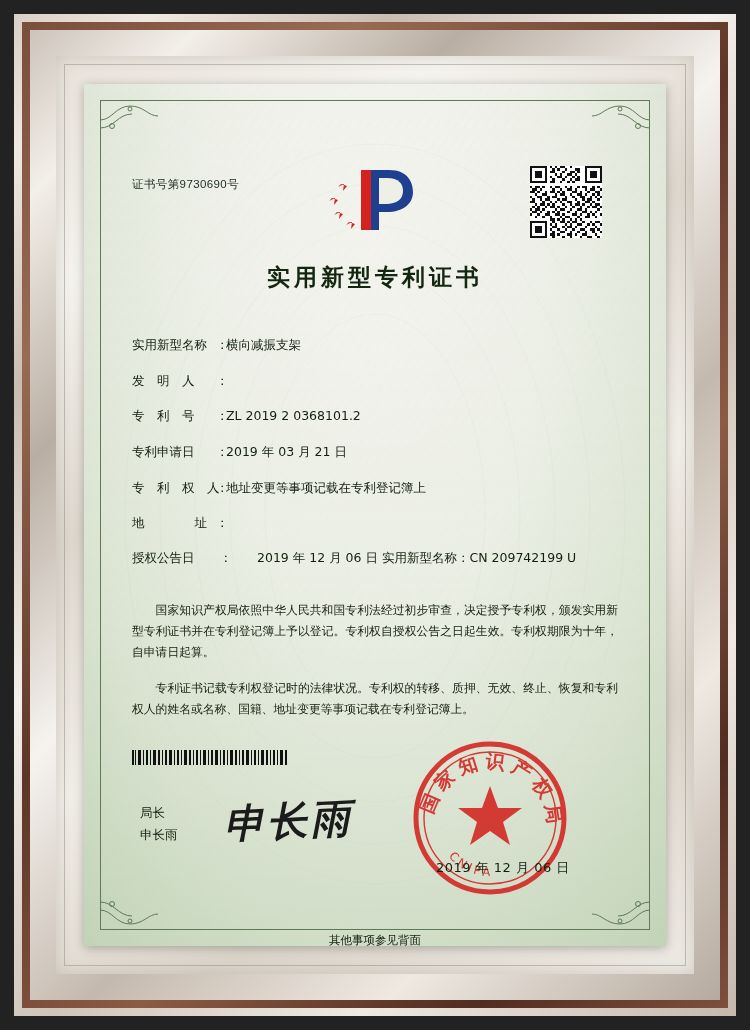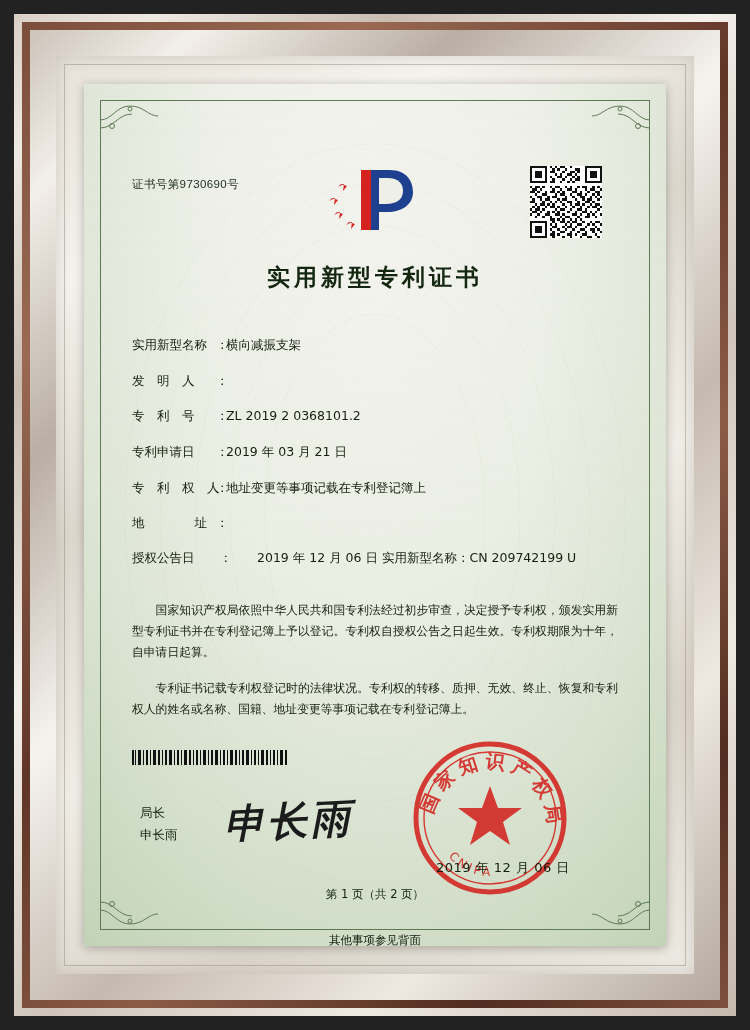--- a/index.html
+++ b/index.html
@@ -668,16 +668,15 @@
       <text font-size="19" font-weight="bold" fill="#d4231f" font-family="'DejaVu Sans','Liberation Sans',sans-serif" letter-spacing="6">
         <textPath href="#sealArc" startOffset="6%">国家知识产权局</textPath>
       </text>
       <text font-size="12" fill="#d4231f" font-family="'DejaVu Sans','Liberation Sans',sans-serif" letter-spacing="3">
         <textPath href="#sealArcBottom" startOffset="22%">CNIPA</textPath>
       </text>
     </g>
   </svg>
   <div class="seal-date">2019 年 12 月 06 日</div>
 
-  <div class="page-no">第 1 页（共 2 页）</div>
   <div class="footnote">其他事项参见背面</div>
 
 </div>
 
 </body></html>

